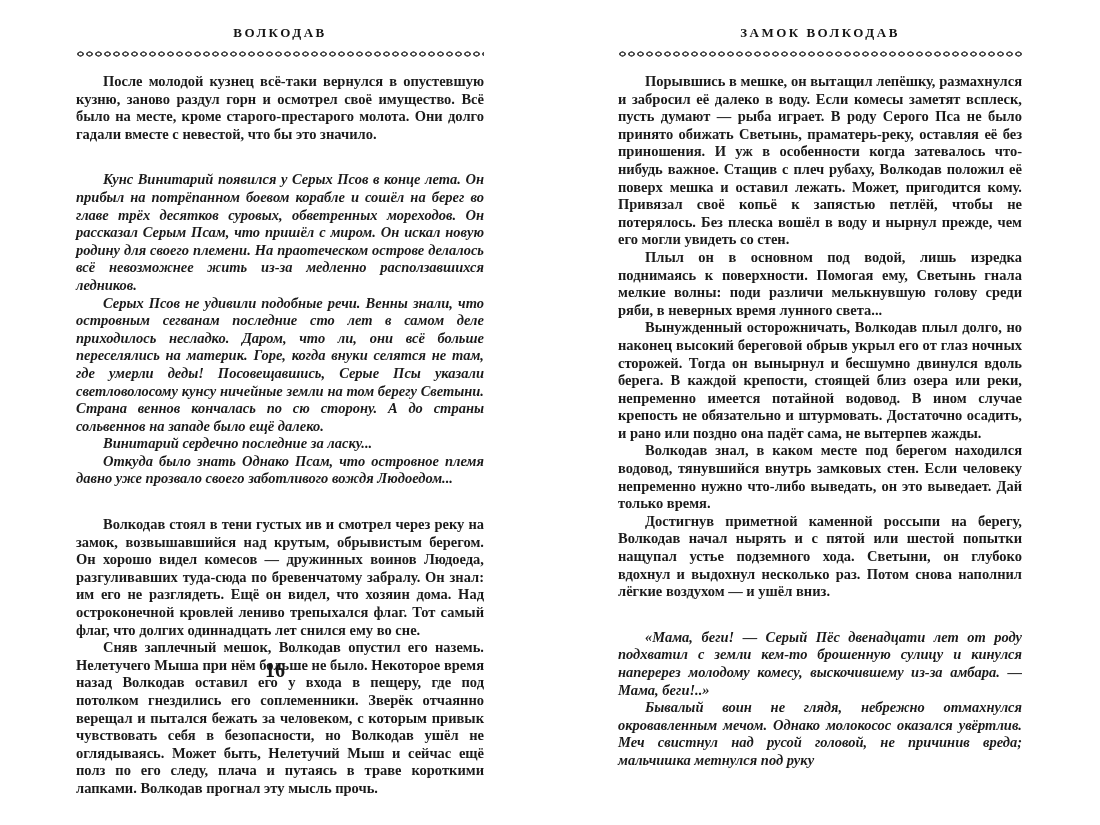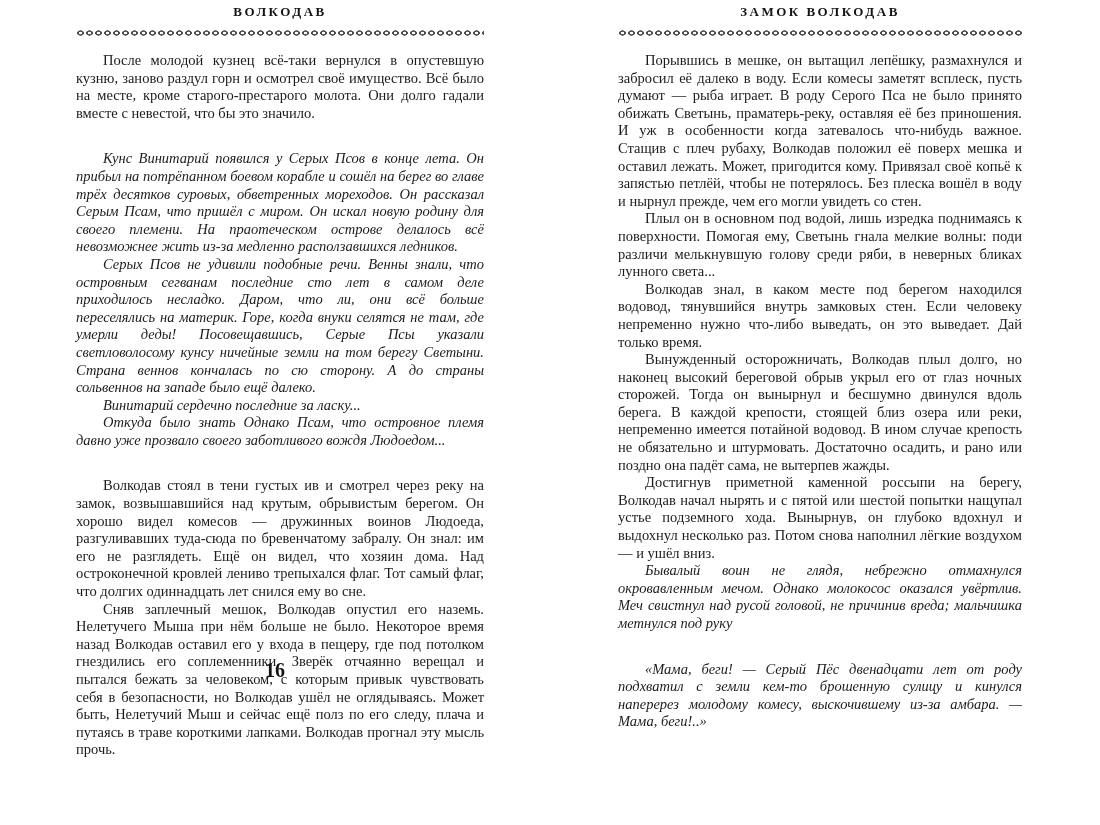--- a/index.html
+++ b/index.html
@@ -7,21 +7,21 @@
   body {
     background: #ffffff;
     color: #1b1b1b;
     font-family: "Liberation Serif", "DejaVu Serif", serif;
     display: flex;
   }
   .page {
     width: 550px;
     height: 695px;
     position: relative;
-    padding-top: 4px;
+    padding-top: 25px;
   }
   .page .inner { margin: 0 66px 0 76px; }
   .page.right .inner { margin: 0 78px 0 68px; }
 
   .running-head {
     text-align: center;
     font-size: 13px;
     font-weight: bold;
     letter-spacing: 2.5px;
     color: #151515;
@@ -36,21 +36,21 @@
     background-position: left center;
   }
   .body-text {
     margin-top: 15px;
     font-size: 14.5px;
     line-height: 17.6px;
     text-align: justify;
     hyphens: auto;
     -webkit-hyphens: auto;
   }
-  .body-text p { text-indent: 27px; }
+  .body-text p { text-indent: 27px; font-weight: bold; }
   .body-text p.italic { font-style: italic; }
   .body-text p.gap { margin-top: 28px; }
 
   .page-number {
     position: absolute;
     left: 0; right: 0;
     bottom: 13px;
     text-align: center;
     font-size: 20px;
     font-weight: bold;
@@ -76,21 +76,21 @@
   </div>
   <div class="page-number">16</div>
 </section>
 
 <section class="page right">
   <div class="inner">
     <div class="running-head">ЗАМОК ВОЛКОДАВ</div>
     <div class="ornament"></div>
     <div class="body-text">
         <p>Порывшись в мешке, он вытащил лепёшку, размахнулся и забросил её далеко в воду. Если комесы заметят всплеск, пусть думают — рыба играет. В роду Серого Пса не было принято обижать Светынь, праматерь-реку, оставляя её без приношения. И уж в особенности когда затевалось что-нибудь важное. Стащив с плеч рубаху, Волкодав положил её поверх мешка и оставил лежать. Может, пригодится кому. Привязал своё копьё к запястью петлёй, чтобы не потерялось. Без плеска вошёл в воду и нырнул прежде, чем его могли увидеть со стен.</p>
-        <p>Плыл он в основном под водой, лишь изредка поднимаясь к поверхности. Помогая ему, Светынь гнала мелкие волны: поди различи мелькнувшую голову среди ряби, в неверных бликах лунного света...</p>
+        <p>Плыл он в основном под водой, лишь изредка поднимаясь к поверхности. Помогая ему, Светынь гнала мелкие волны: поди различи мелькнувшую голову среди ряби, в неверных время лунного света...</p>
+        <p>Вынужденный осторожничать, Волкодав плыл долго, но наконец высокий береговой обрыв укрыл его от глаз ночных сторожей. Тогда он вынырнул и бесшумно двинулся вдоль берега. В каждой крепости, стоящей близ озера или реки, непременно имеется потайной водовод. В ином случае крепость не обязательно и штурмовать. Достаточно осадить, и рано или поздно она падёт сама, не вытерпев жажды.</p>
         <p>Волкодав знал, в каком месте под берегом находился водовод, тянувшийся внутрь замковых стен. Если человеку непременно нужно что-либо выведать, он это выведает. Дай только время.</p>
-        <p>Вынужденный осторожничать, Волкодав плыл долго, но наконец высокий береговой обрыв укрыл его от глаз ночных сторожей. Тогда он вынырнул и бесшумно двинулся вдоль берега. В каждой крепости, стоящей близ озера или реки, непременно имеется потайной водовод. В ином случае крепость не обязательно и штурмовать. Достаточно осадить, и рано или поздно она падёт сама, не вытерпев жажды.</p>
-        <p>Достигнув приметной каменной россыпи на берегу, Волкодав начал нырять и с пятой или шестой попытки нащупал устье подземного хода. Вынырнув, он глубоко вдохнул и выдохнул несколько раз. Потом снова наполнил лёгкие воздухом — и ушёл вниз.</p>
+        <p>Достигнув приметной каменной россыпи на берегу, Волкодав начал нырять и с пятой или шестой попытки нащупал устье подземного хода. Светыни, он глубоко вдохнул и выдохнул несколько раз. Потом снова наполнил лёгкие воздухом — и ушёл вниз.</p>
+        <p class="italic gap">«Мама, беги! — Серый Пёс двенадцати лет от роду подхватил с земли кем-то брошенную сулицу и кинулся наперерез молодому комесу, выскочившему из-за амбара. — Мама, беги!..»</p>
         <p class="italic">Бывалый воин не глядя, небрежно отмахнулся окровавленным мечом. Однако молокосос оказался увёртлив. Меч свистнул над русой головой, не причинив вреда; мальчишка метнулся под руку</p>
-        <p class="italic gap">«Мама, беги! — Серый Пёс двенадцати лет от роду подхватил с земли кем-то брошенную сулицу и кинулся наперерез молодому комесу, выскочившему из-за амбара. — Мама, беги!..»</p>
       </div>
   </div>
 </section>
 
 </body></html>

